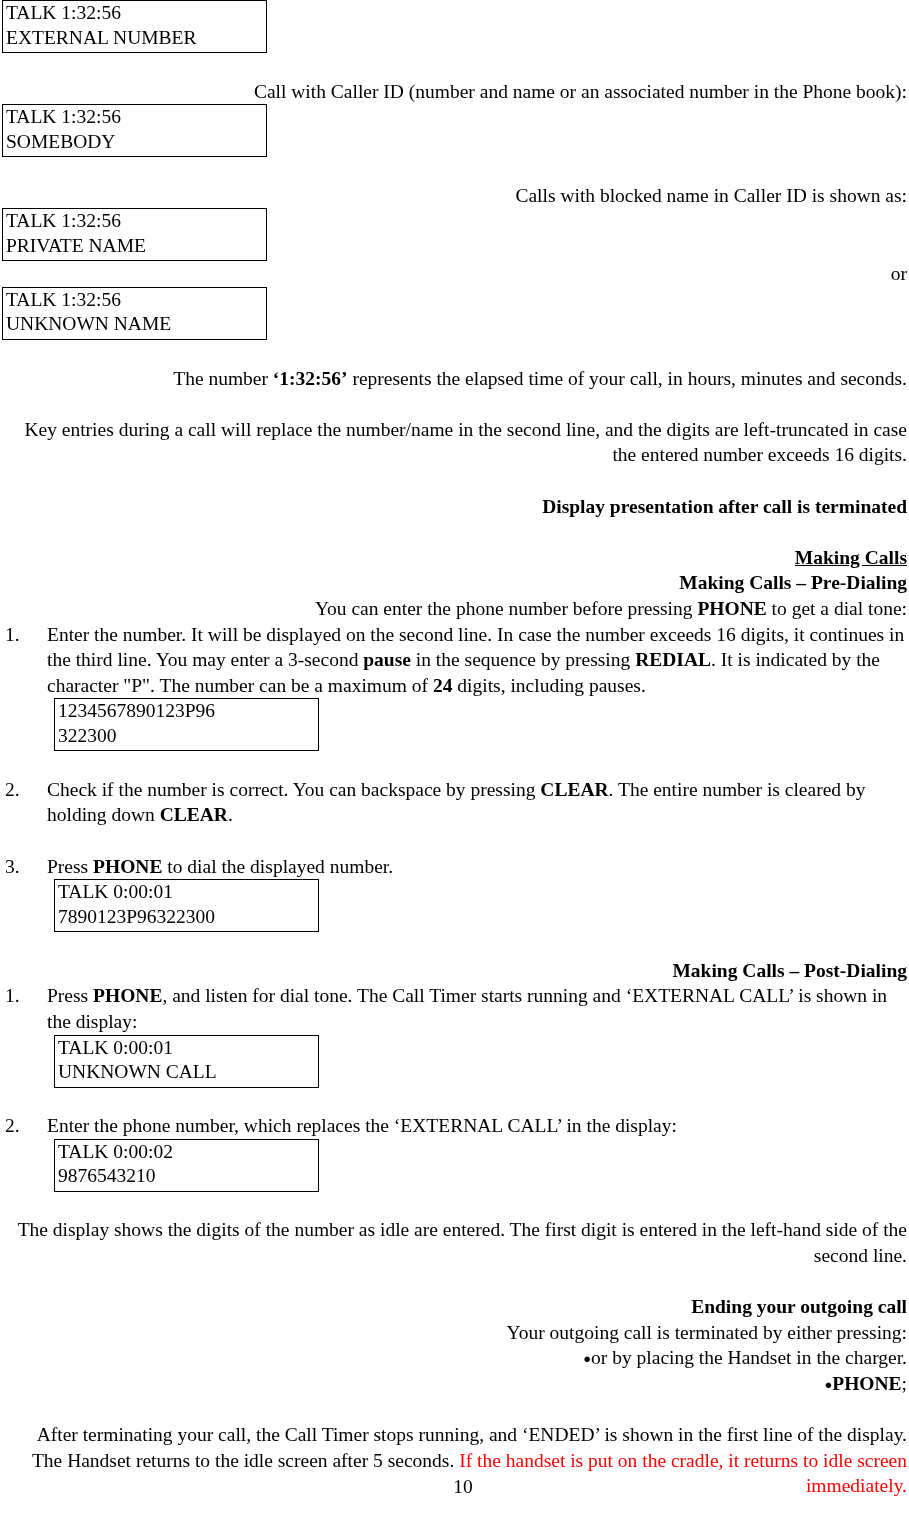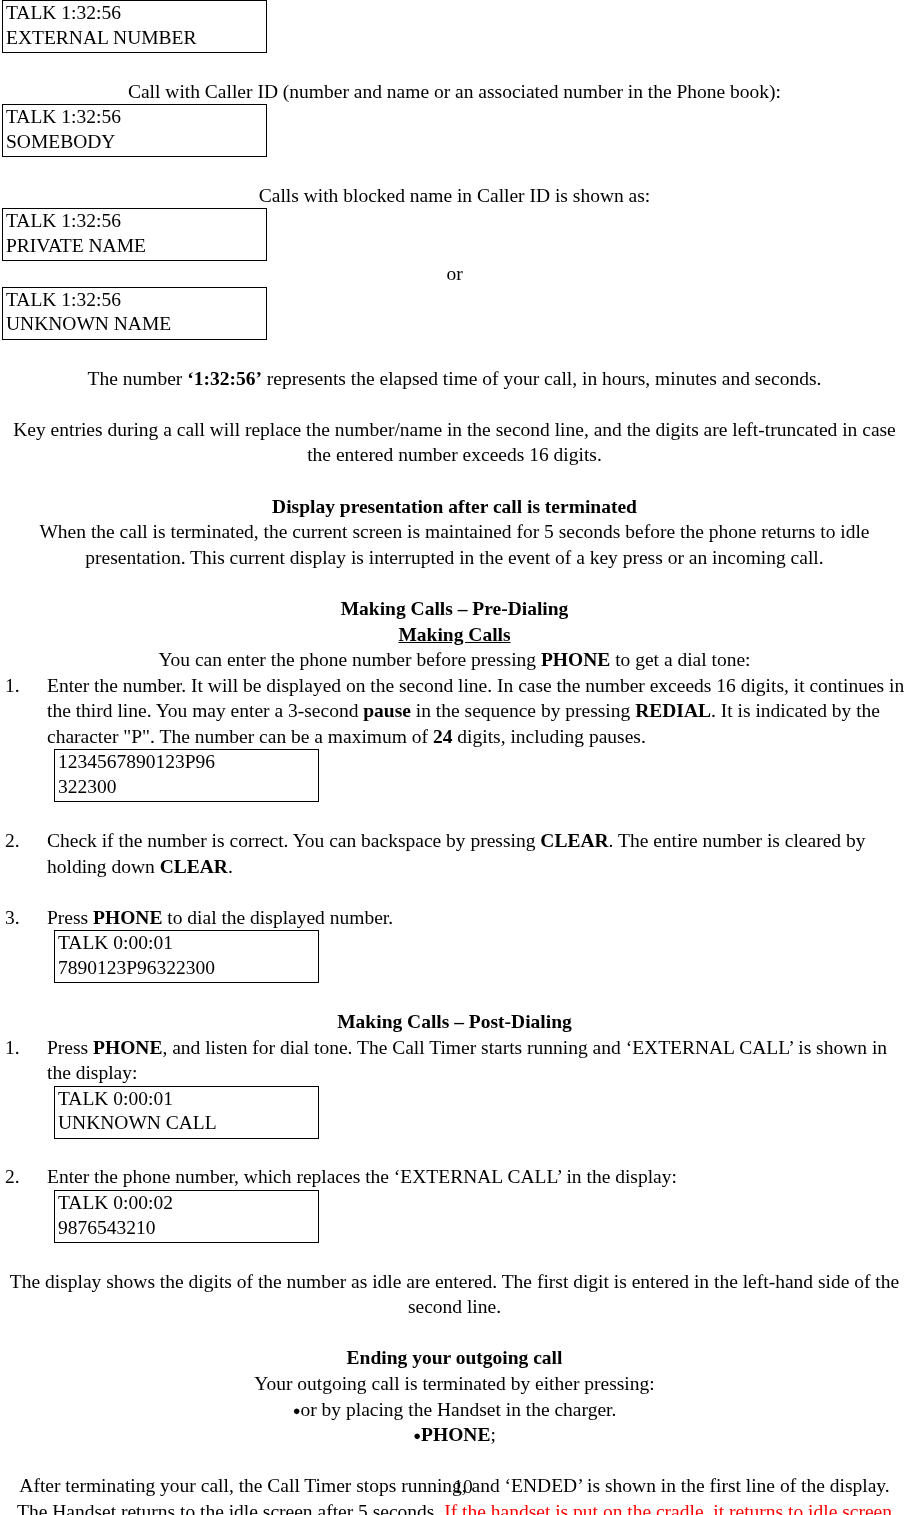--- a/index.html
+++ b/index.html
@@ -23,21 +23,21 @@
     width: 909px;
     height: 1515px;
     box-sizing: border-box;
     padding: 0 2px 0 2px;
   }
 
   
   .para {
     margin: 0;
     padding: 0;
-    text-align: center;
+    text-align: right;
     font-family: Liberation Serif, serif;
   }
   .blank {
     height: 25.6px;
   }
   b, .b { font-weight: bold; }
   .u { text-decoration: underline; }
   .red { color: #ff0000; }
 
   
@@ -133,26 +133,25 @@
 
   <p class="para"><span>The number </span><b>‘1:32:56’</b><span> represents the elapsed time of your call, in hours, minutes and seconds.</span></p>
 
   <div class="blank"></div>
 
   <p class="para">Key entries during a call will replace the number/name in the second line, and the digits are left-truncated in case the entered number exceeds 16 digits.</p>
 
   <div class="blank"></div>
 
   <p class="para b">Display presentation after call is terminated</p>
-  <p class="para">When the call is terminated, the current screen is maintained for 5 seconds before the phone returns to idle presentation. This current display is interrupted in the event of a key press or an incoming call.</p>
-
-  <div class="blank"></div>
-
+
+  <div class="blank"></div>
+
+  <p class="para b u">Making Calls</p>
   <p class="para b">Making Calls – Pre-Dialing</p>
-  <p class="para b u">Making Calls</p>
   <p class="para"><span>You can enter the phone number before pressing </span><b>PHONE</b><span> to get a dial tone:</span></p>
 
   <div class="numitem">
     <span class="num">1.</span>
     <span class="itemtext"><span>Enter the number.  It will be displayed on the second line. In case the number exceeds 16 digits, it continues in the third line. You may enter a 3-second </span><b>pause</b><span> in the sequence by pressing </span><b>REDIAL</b><span>.  It is indicated by the character "P".  The number can be a maximum of </span><b>24</b><span> digits, including pauses.</span></span>
   </div>
 
   <div class="lcd indent">
     <span class="lcd-line">1234567890123P96</span>
     <span class="lcd-line">322300</span>

